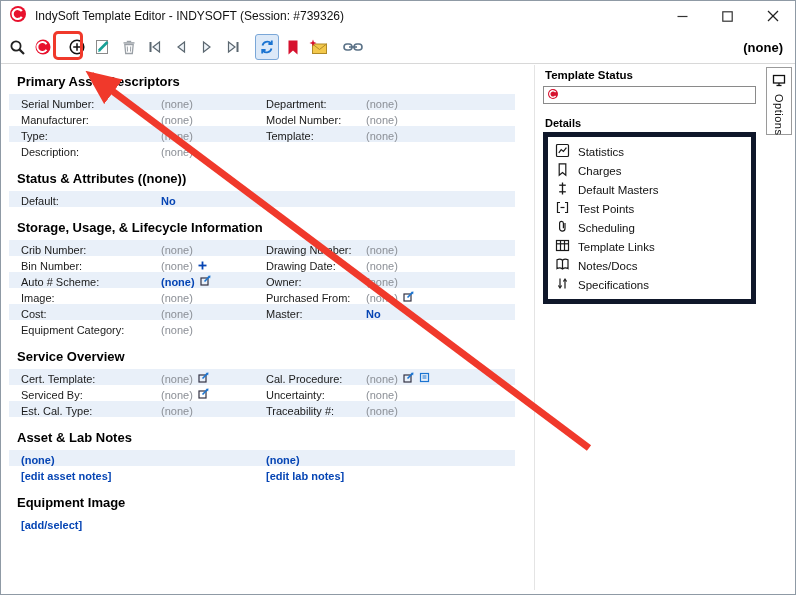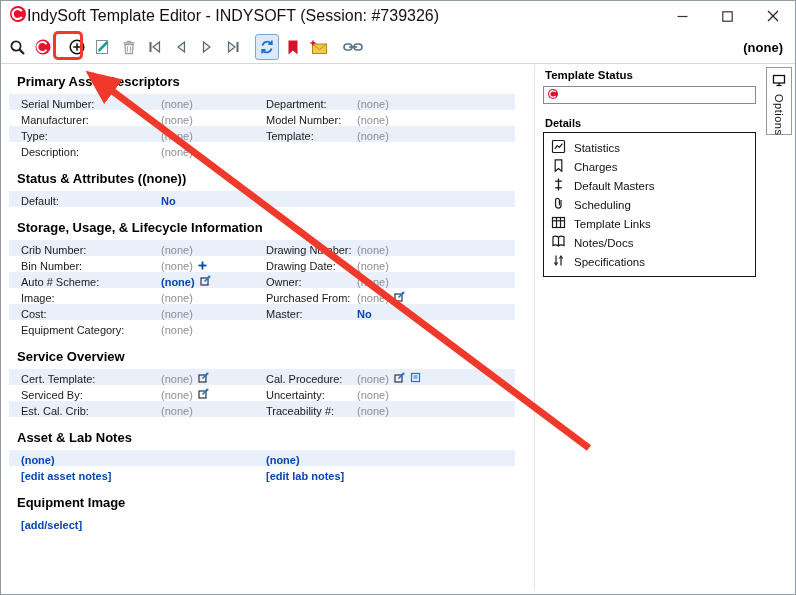--- a/index.html
+++ b/index.html
@@ -1,57 +1,57 @@
 <!DOCTYPE html>
 <html><head>
 <meta charset="utf-8">
 <style>
 *{box-sizing:border-box;margin:0;padding:0}
 html,body{width:796px;height:595px}
 body{font-family:"Liberation Sans",sans-serif;background:#fff;position:relative;overflow:hidden;border:1px solid #8f9aa5}
 
 
 .titlebar{height:30px;display:flex;align-items:center;padding-left:8px;background:#fff}
-.title-text{font-size:16px;color:#111;margin-left:0}
+.title-text{font-size:12px;color:#111;margin-left:8px}
 .win-controls{margin-left:auto;display:flex;height:30px}
 .win-btn{width:45px;height:30px;display:flex;align-items:center;justify-content:center}
 
 
 .toolbar{height:33px;display:flex;align-items:center;padding:0 8px 0 4px;border-bottom:1px solid #d8d8d8;background:#fff}
 .tb-btn{width:24px;height:26px;display:flex;align-items:center;justify-content:center;border-radius:3px;margin-right:2px}
 .tb-btn svg{display:block}
 .tb-btn.boxed{border:1px solid #7aa7d8;background:#dce9f8}
 .tb-gap{width:8px}
 .toolbar-record{margin-left:auto;font-size:13px;font-weight:bold;color:#000;padding-right:4px}
 
 
 .main{position:absolute;left:8px;top:64px;width:522px}
 .section-title{font-size:13px;font-weight:700;color:#000;margin:13px 0 5px 8px}
 .section-title.first{margin-top:9px}
 .row{display:flex;align-items:flex-end;height:16px;font-size:11px;width:506px;padding-left:12px}
 .row.stripe{background:#e9f0f9}
 .lbl{color:#1a1a1a}
 .c1{width:140px}
 .c2{width:105px;display:flex;align-items:center;gap:5px}
-.c3{width:91px}
+.c3{width:100px}
 .c4{flex:1;display:flex;align-items:center;gap:5px}
 .val{color:#8b8f96}
 .blue{color:#0645b4;font-weight:700}
 .link{color:#0645b4;font-weight:700;cursor:pointer}
 .notes-col1{width:245px;display:flex;align-items:center}
 
 
 .divider{position:absolute;left:533px;top:64px;bottom:4px;width:1px;background:#e4e4e4}
 
 
 .sidebar{position:absolute;left:542px;top:66px;width:213px;font-size:11px}
 .sb-heading{font-weight:700;font-size:11.5px;margin:2px 0 5px 2px;color:#000}
 .status-input{height:18px;border:1px solid #8a8a8a;display:flex;align-items:center;padding:0 3px;background:#fff}
 .details-heading{font-weight:700;font-size:11px;margin:13px 0 3px 2px;color:#000}
-.details-box{border:1px solid #0f172a;background:#fff;padding:5px 0}
+.details-box{border:5px solid #0f172a;background:#fff;padding:5px 0}
 .detail-item{display:flex;align-items:center;gap:8px;height:19px;padding-left:7px;cursor:pointer}
 .di-label{font-size:11.5px;color:#111}
 
 
 .options-tab{position:absolute;left:765px;top:66px;width:26px;height:68px;border:1px solid #9a9a9a;background:#fff;display:flex;flex-direction:column;align-items:center;padding-top:5px;gap:3px}
 .options-text{writing-mode:vertical-rl;font-size:11px;color:#111;letter-spacing:.5px}
 
 
 .annotation{position:absolute;left:0;top:0;pointer-events:none;z-index:50}
 .highlight-rect{position:absolute;left:52px;top:30px;width:30px;height:29px;border:3px solid #f0392b;border-radius:5px;z-index:51;pointer-events:none}
@@ -359,21 +359,21 @@
             <line x1="4.5" y1="6.5" x2="9" y2="2" stroke="#1b74d1" stroke-width="1.6"></line>
             <path d="M10.5 0.5 l-0.4 3 -2.6 -2.6 z" fill="#1b74d1"></path>
           </svg></span>
     </span>
     <span class="lbl c3">Uncertainty:</span>
     <span class="c4">
         <span class="val">(none)</span>
       </span>
   </div>
   <div class="row stripe">
-    <span class="lbl c1">Est. Cal. Crib:</span>
+    <span class="lbl c1">Est. Cal. Type:</span>
     <span class="c2">
         <span class="val">(none)</span>
       </span>
     <span class="lbl c3">Traceability #:</span>
     <span class="c4">
         <span class="val">(none)</span>
       </span>
   </div>
 
   <div class="section-title">Asset &amp; Lab Notes</div>
@@ -423,20 +423,28 @@
           </svg></span>
       <span class="di-label">Charges</span>
     </div>
     <div class="detail-item">
       <span><svg width="15" height="15" viewBox="0 0 15 15" fill="none" stroke="#1a1a1a" stroke-width="1.3">
             <line x1="7.5" y1="1.5" x2="7.5" y2="13.5"></line>
             <line x1="4.2" y1="4.2" x2="10.8" y2="4.2"></line>
             <line x1="4.2" y1="10.8" x2="10.8" y2="10.8"></line>
           </svg></span>
       <span class="di-label">Default Masters</span>
+    </div>
+    <div class="detail-item">
+      <span><svg width="15" height="15" viewBox="0 0 15 15" fill="none" stroke="#1a1a1a" stroke-width="1.2">
+            <path d="M5 2.5 H2.5 V12.5 H5"></path>
+            <path d="M10 2.5 h2.5 V12.5 H10"></path>
+            <line x1="5.5" y1="7.5" x2="9.5" y2="7.5"></line>
+          </svg></span>
+      <span class="di-label">Test Points</span>
     </div>
     <div class="detail-item">
       <span><svg width="15" height="15" viewBox="0 0 15 15" fill="none" stroke="#1a1a1a" stroke-width="1.2">
             <path d="M10 4 v5.5 a2.7 2.7 0 0 1 -5.4 0 V4.2 a1.9 1.9 0 0 1 3.8 0 v5"></path>
           </svg></span>
       <span class="di-label">Scheduling</span>
     </div>
     <div class="detail-item">
       <span><svg width="15" height="15" viewBox="0 0 15 15" fill="none" stroke="#1a1a1a" stroke-width="1.2">
             <rect x="1.5" y="2.5" width="12" height="10"></rect>

